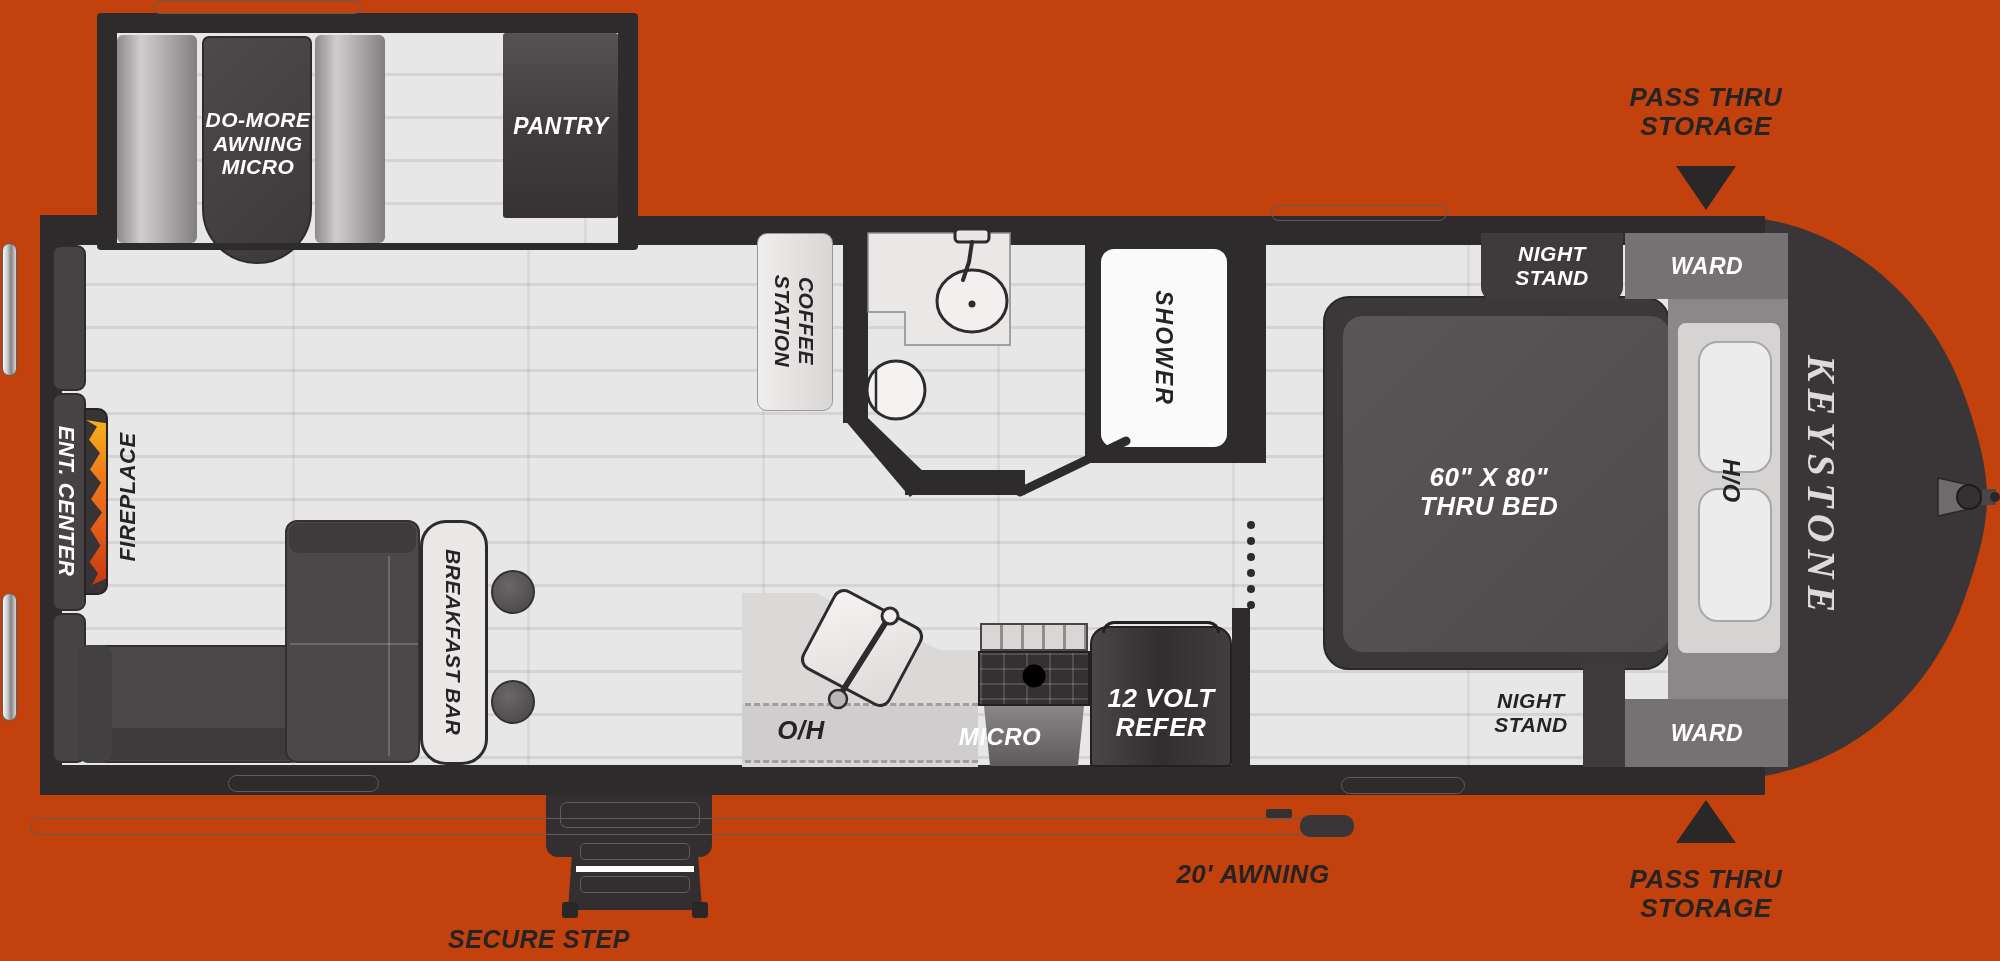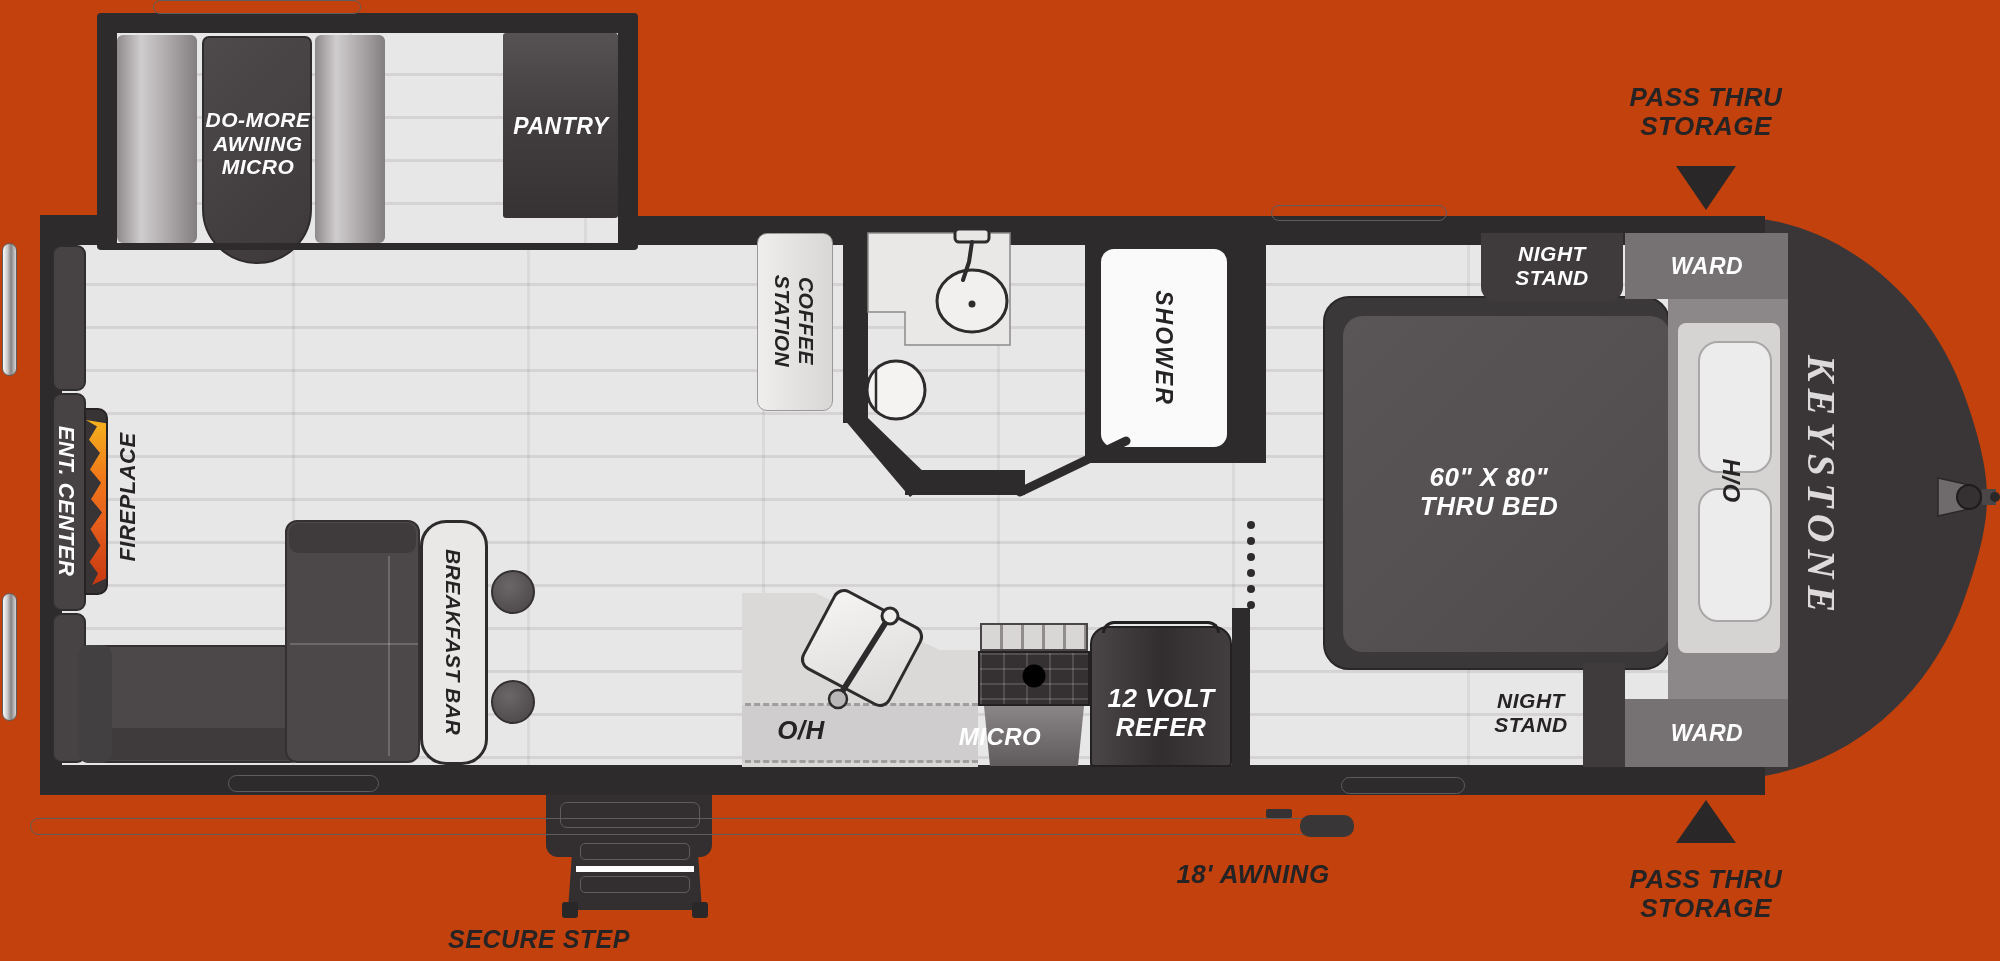--- a/index.html
+++ b/index.html
@@ -205,21 +205,21 @@
   <div class="lab v90" style="left:1821px;top:487px;font-size:40px;letter-spacing:7px;color:#dcdada;font-family:'Liberation Serif',serif;">KEYSTONE</div>
   <div class="lab" style="left:1531px;top:713px;font-size:21px;">
     <span>NIGHT</span>
       <span>STAND</span>
   </div>
   <div class="lab white" style="left:1707px;top:734px;font-size:23px;">WARD</div>
   <div class="lab" style="left:1706px;top:894px;font-size:26px;">
     <span>PASS THRU</span>
       <span>STORAGE</span>
   </div>
-  <div class="lab" style="left:1253px;top:875px;font-size:26px;">18' AWNING</div>
+  <div class="lab" style="left:1253px;top:875px;font-size:26px;">20' AWNING</div>
   <div class="lab" style="left:539px;top:939px;font-size:25px;font-stretch:condensed;">SECURE STEP</div>
   <div class="lab v90 white" style="left:66px;top:501px;font-size:22px;">ENT. CENTER</div>
   <div class="lab v270" style="left:128px;top:497px;font-size:22px;">FIREPLACE</div>
   <div class="lab v90" style="left:453px;top:642px;font-size:21px;">BREAKFAST BAR</div>
   <div class="lab" style="left:801px;top:731px;font-size:26px;">O/H</div>
   <div class="lab white" style="left:1000px;top:737px;font-size:24px;">MICRO</div>
   <div class="lab white" style="left:1161px;top:713px;font-size:26px;">
     <span>12 VOLT</span>
       <span>REFER</span>
   </div>

